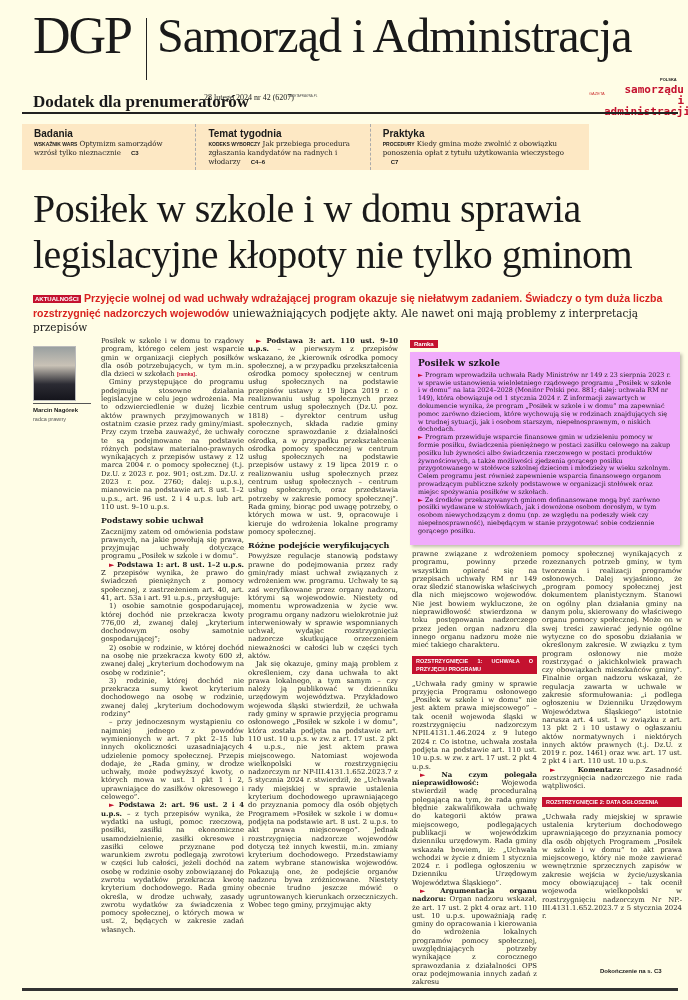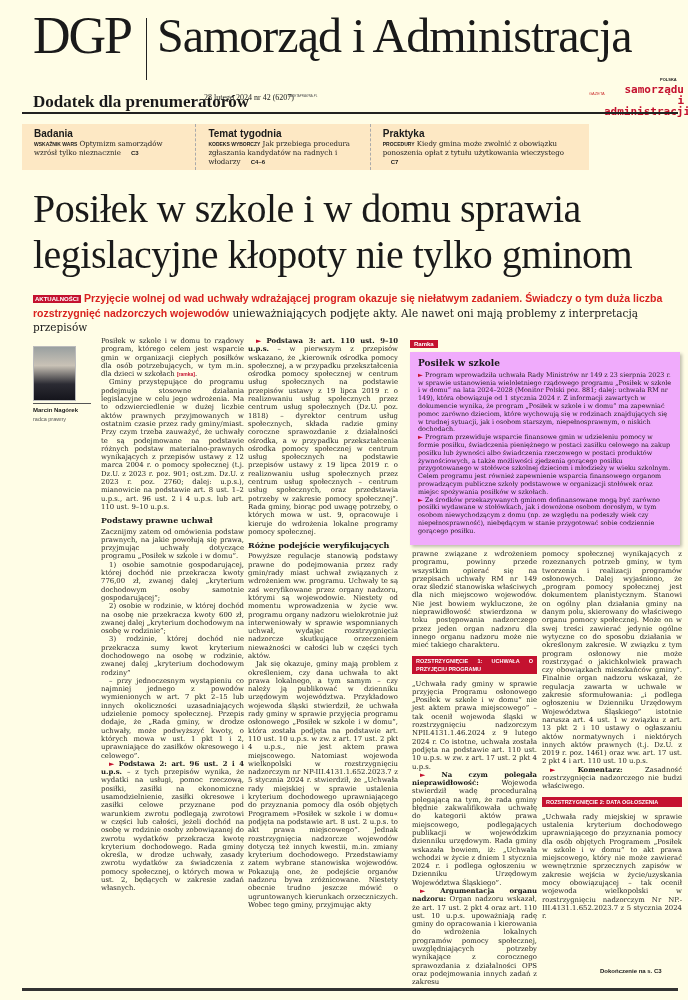--- a/index.html
+++ b/index.html
@@ -99,22 +99,23 @@
 </div>
 
 <div class="abs photo"></div>
 <div class="abs authline"></div>
 <div class="abs auth">Marcin Nagórek</div>
 <div class="abs authrole">radca prawny</div>
 
 <div class="abs col c1">
   <p class="noind"><span>Posiłek w szkole i w domu to rządowy program, którego celem jest wsparcie gmin w organizacji ciepłych posiłków dla osób potrzebujących, w tym m.in. dla dzieci w szkołach</span> <span class="rk">[ramka]</span>.</p>
   <p>Gminy przystępujące do programu podejmują stosowne działania legislacyjne w celu jego wdrożenia. Ma to odzwierciedlenie w dużej liczbie aktów prawnych przyjmowanych w ostatnim czasie przez rady gminy/miast. Przy czym trzeba zauważyć, że uchwały te są podejmowane na podstawie różnych podstaw materialno-prawnych wynikających z przepisów ustawy z 12 marca 2004 r. o pomocy społecznej (t.j. Dz.U. z 2023 r. poz. 901; ost.zm. Dz.U. z 2023 r. poz. 2760; dalej: u.p.s.), mianowicie na podstawie art. 8 ust. 1–2 u.p.s., art. 96 ust. 2 i 4 u.p.s. lub art. 110 ust. 9–10 u.p.s.</p>
-  <h5>Podstawy prawne uchwał</h5>
+  <h5>Podstawy sobie uchwał</h5>
   <p class="noind">Zacznijmy zatem od omówienia podstaw prawnych, na jakie powołują się prawa, przyjmując uchwały dotyczące programu „Posiłek w szkole i w domu”.</p>
+  <p><span class="arrow">►</span> <b>Podstawa 1: art. 8 ust. 1–2 u.p.s.</b><span> Z przepisów wynika, że prawo do świadczeń pieniężnych z pomocy społecznej, z zastrzeżeniem art. 40, art. 41, art. 53a i art. 91 u.p.s., przysługuje:</span></p>
   <p>1) osobie samotnie gospodarującej, której dochód nie przekracza kwoty 776,00 zł, zwanej dalej „kryterium dochodowym osoby samotnie gospodarującej”;</p>
   <p>2) osobie w rodzinie, w której dochód na osobę nie przekracza kwoty 600 zł, zwanej dalej „kryterium dochodowym na osobę w rodzinie”;</p>
   <p>3) rodzinie, której dochód nie przekracza sumy kwot kryterium dochodowego na osobę w rodzinie, zwanej dalej „kryterium dochodowym rodziny”</p>
   <p>– przy jednoczesnym wystąpieniu co najmniej jednego z powodów wymienionych w art. 7 pkt 2–15 lub innych okoliczności uzasadniających udzielenie pomocy społecznej. Przepis dodaje, że „Rada gminy, w drodze uchwały, może podwyższyć kwoty, o których mowa w ust. 1 pkt 1 i 2, uprawniające do zasiłków okresowego i celowego”.</p>
   <p><span class="arrow">►</span> <b>Podstawa 2: art. 96 ust. 2 i 4 u.p.s.</b><span> – z tych przepisów wynika, że wydatki na usługi, pomoc rzeczową, posiłki, zasiłki na ekonomiczne usamodzielnienie, zasiłki okresowe i zasiłki celowe przyznane pod warunkiem zwrotu podlegają zwrotowi w części lub całości, jeżeli dochód na osobę w rodzinie osoby zobowiązanej do zwrotu wydatków przekracza kwotę kryterium dochodowego. Rada gminy określa, w drodze uchwały, zasady zwrotu wydatków za świadczenia z pomocy społecznej, o których mowa w ust. 2, będących w zakresie zadań własnych.</span></p>
 </div>
 
 <div class="abs col c2">
   <p><span class="arrow">►</span> <b>Podstawa 3: art. 110 ust. 9–10 u.p.s.</b><span> – w pierwszym z przepisów wskazano, że „kierownik ośrodka pomocy społecznej, a w przypadku przekształcenia ośrodka pomocy społecznej w centrum usług społecznych na podstawie przepisów ustawy z 19 lipca 2019 r. o realizowaniu usług społecznych przez centrum usług społecznych (Dz.U. poz. 1818) – dyrektor centrum usług społecznych, składa radzie gminy coroczne sprawozdanie z działalności ośrodka, a w przypadku przekształcenia ośrodka pomocy społecznej w centrum usług społecznych na podstawie przepisów ustawy z 19 lipca 2019 r. o realizowaniu usług społecznych przez centrum usług społecznych – centrum usług społecznych, oraz przedstawia potrzeby w zakresie pomocy społecznej”. Rada gminy, biorąc pod uwagę potrzeby, o których mowa w ust. 9, opracowuje i kieruje do wdrożenia lokalne programy pomocy społecznej.</span></p>
   <h5>Różne podejście weryfikujących</h5>
@@ -133,19 +134,19 @@
 <div class="abs col c3">
   <p class="noind">prawne związane z wdrożeniem programu, powinny przede wszystkim opierać się na przepisach uchwały RM nr 149 oraz śledzić stanowiska właściwych dla nich miejscowo wojewodów. Nie jest bowiem wykluczone, że nieprawidłowość stwierdzona w toku postępowania nadzorczego przez jeden organ nadzoru dla innego organu nadzoru może nie mieć takiego charakteru.</p>
   <div class="sect">ROZSTRZYGNIĘCIE 1: UCHWAŁA O PRZYJĘCIU PROGRAMU</div>
   <p class="noind">„Uchwała rady gminy w sprawie przyjęcia Programu osłonowego „Posiłek w szkole i w domu” nie jest aktem prawa miejscowego” – tak ocenił wojewoda śląski w rozstrzygnięciu nadzorczym NPII.4131.1.46.2024 z 9 lutego 2024 r. Co istotne, uchwała została podjęta na podstawie art. 110 ust. 10 u.p.s. w zw. z art. 17 ust. 2 pkt 4 u.p.s.</p>
   <p><span class="arrow">►</span> <b>Na czym polegała nieprawidłowość:</b><span> Wojewoda stwierdził wadę proceduralną polegającą na tym, że rada gminy błędnie zakwalifikowała uchwałę do kategorii aktów prawa miejscowego, podlegających publikacji w wojewódzkim dzienniku urzędowym. Rada gminy wskazała bowiem, iż: „Uchwała wchodzi w życie z dniem 1 stycznia 2024 r. i podlega ogłoszeniu w Dzienniku Urzędowym Województwa Śląskiego”.</span></p>
   <p><span class="arrow">►</span> <b>Argumentacja organu nadzoru:</b><span> Organ nadzoru wskazał, że art. 17 ust. 2 pkt 4 oraz art. 110 ust. 10 u.p.s. upoważniają radę gminy do opracowania i kierowania do wdrożenia lokalnych programów pomocy społecznej, uwzględniających potrzeby wynikające z corocznego sprawozdania z działalności OPS oraz podejmowania innych zadań z zakresu</span></p>
 </div>
 
 <div class="abs col c4">
   <p class="noind">pomocy społecznej wynikających z rozeznanych potrzeb gminy, w tym tworzenia i realizacji programów osłonowych. Dalej wyjaśniono, że „program pomocy społecznej jest dokumentem planistycznym. Stanowi on ogólny plan działania gminy na danym polu, skierowany do właściwego organu pomocy społecznej. Może on w swej treści zawierać jedynie ogólne wytyczne co do sposobu działania w określonym zakresie. W związku z tym program osłonowy nie może rozstrzygać o jakichkolwiek prawach czy obowiązkach mieszkańców gminy”. Finalnie organ nadzoru wskazał, że regulacja zawarta w uchwale w zakresie sformułowania: „i podlega ogłoszeniu w Dzienniku Urzędowym Województwa Śląskiego” istotnie narusza art. 4 ust. 1 w związku z art. 13 pkt 2 i 10 ustawy o ogłaszaniu aktów normatywnych i niektórych innych aktów prawnych (t.j. Dz.U. z 2019 r. poz. 1461) oraz ww. art. 17 ust. 2 pkt 4 i art. 110 ust. 10 u.p.s.</p>
-  <p><span class="arrow">►</span> <b>Komentarz:</b><span> Zasadność rozstrzygnięcia nadzorczego nie budzi właściwego.</span></p>
+  <p><span class="arrow">►</span> <b>Komentarz:</b><span> Zasadność rozstrzygnięcia nadzorczego nie rada wątpliwości.</span></p>
   <div class="sect">ROZSTRZYGNIĘCIE 2: DATA OGŁOSZENIA</div>
   <p class="noind">„Uchwała rady miejskiej w sprawie ustalenia kryterium dochodowego uprawniającego do przyznania pomocy dla osób objętych Programem „Posiłek w szkole i w domu” to akt prawa miejscowego, który nie może zawierać wewnętrznie sprzecznych zapisów w zakresie wejścia w życie/uzyskania mocy obowiązującej – tak ocenił wojewoda wielkopolski w rozstrzygnięciu nadzorczym Nr NP.-III.4131.1.652.2023.7 z 5 stycznia 2024 r.</p>
 </div>
 
 <div class="abs cont">Dokończenie na s. C3</div>
 <div class="abs rule2"></div>
 
 </body></html>

